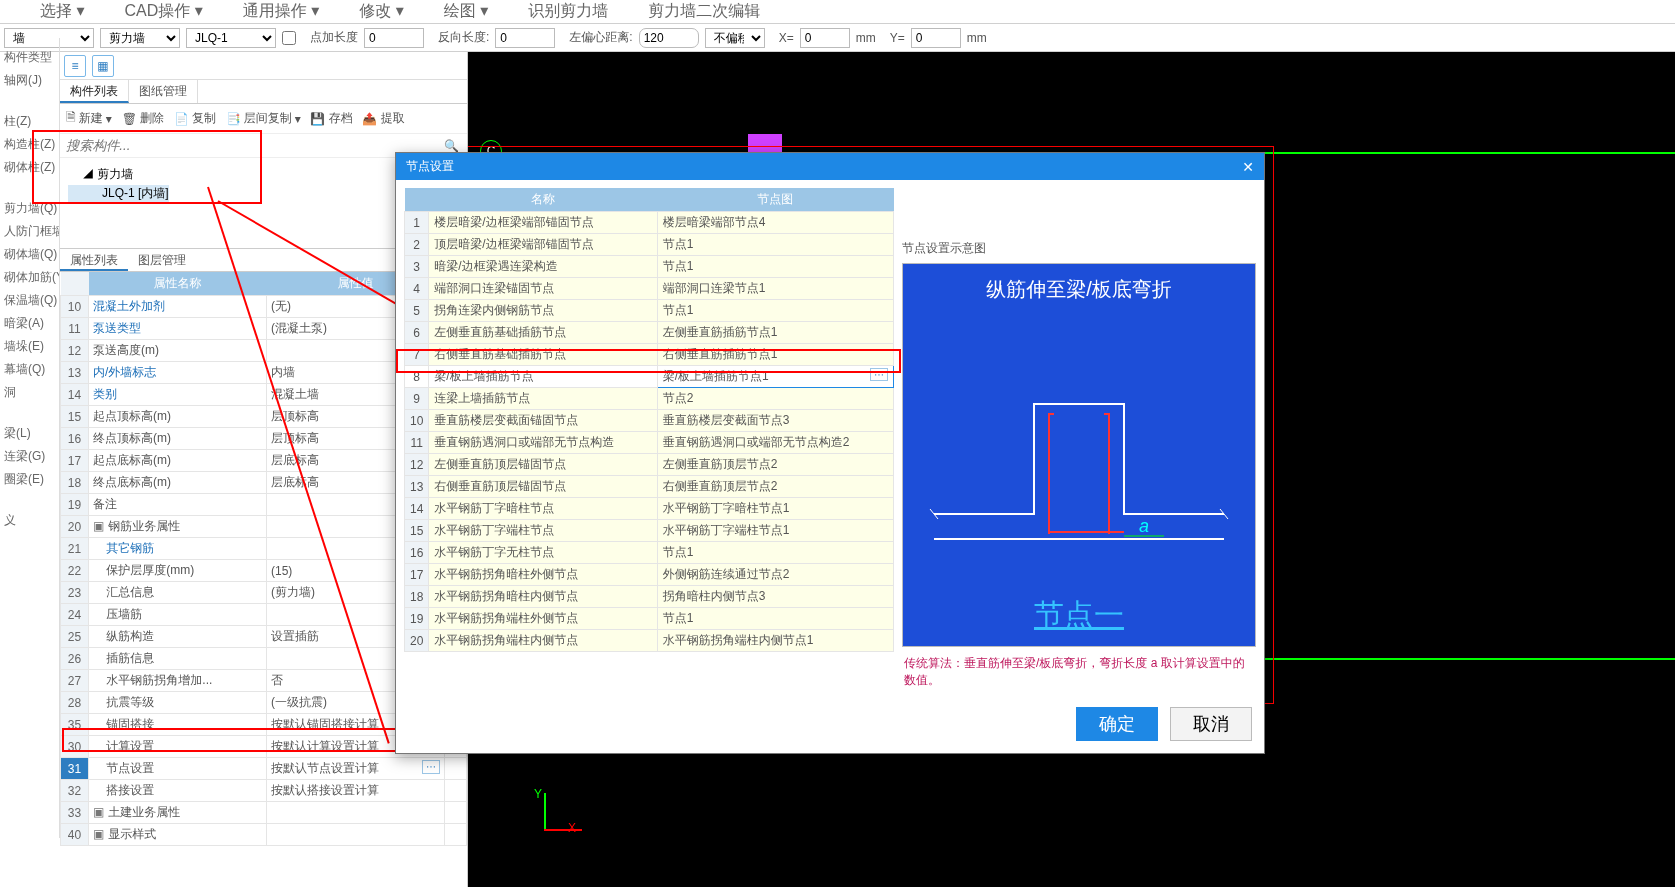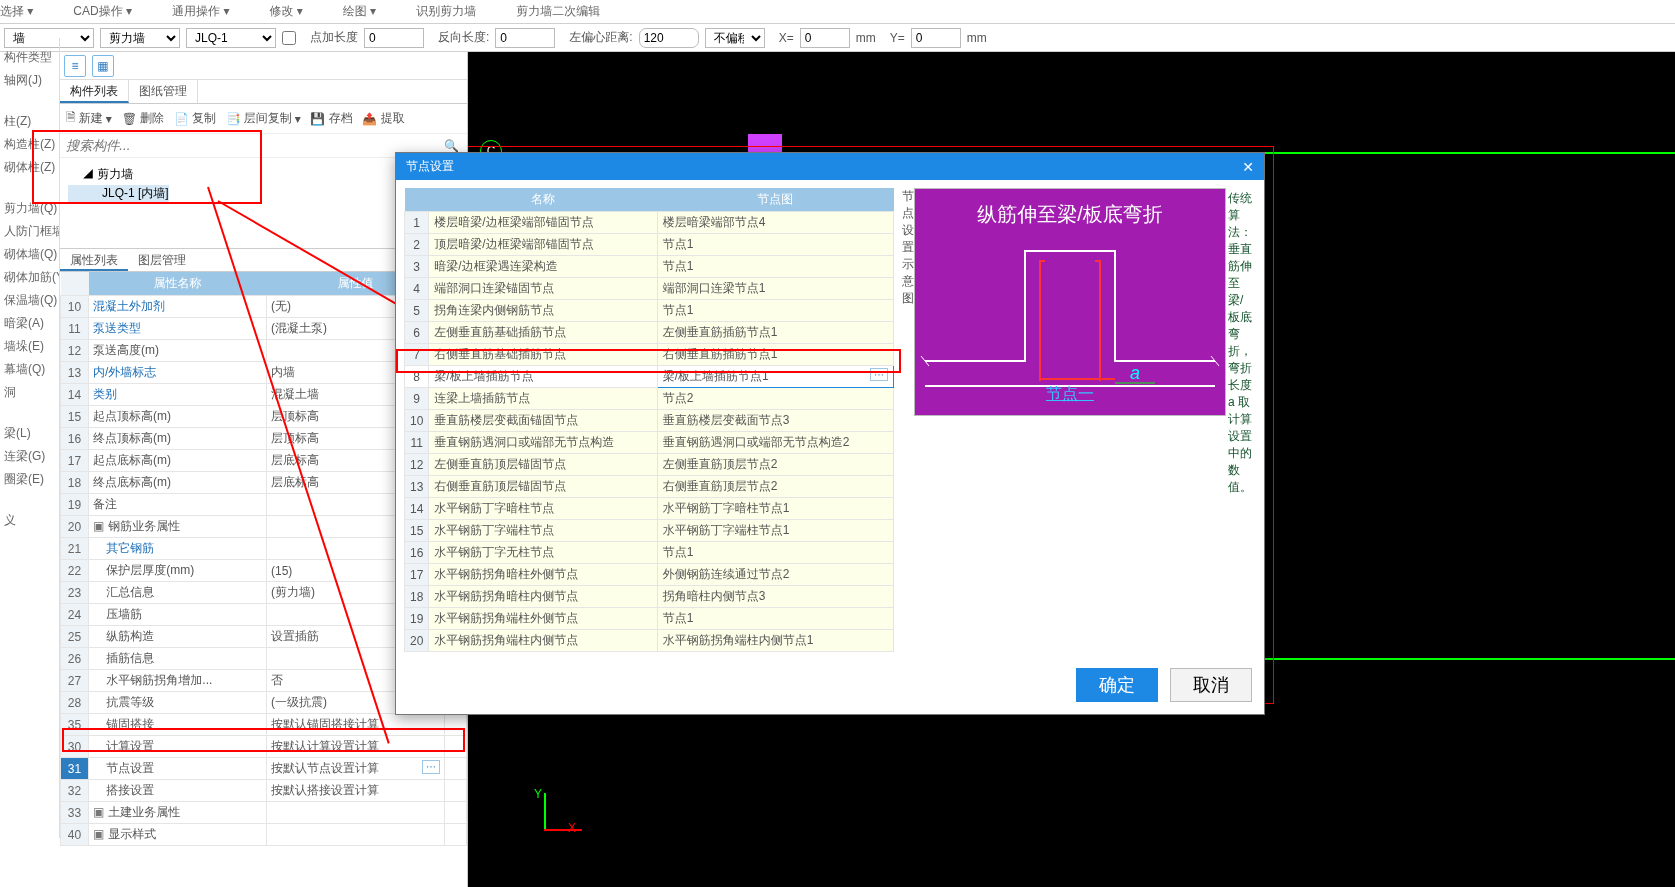--- a/index.html
+++ b/index.html
@@ -12,23 +12,24 @@
     overflow: hidden;
     position: relative;
   }
 
   
   .ribbon {
     height: 24px;
     display: flex;
     align-items: center;
     gap: 40px;
+    padding-left: 40px;
     color: #666;
     border-bottom: 1px solid #d0d0d0;
-    font-size: 12px;
+    font-size: 16px;
   }
   .ribbon .group { display:flex; align-items:center; gap:6px; }
 
   
   .param-bar {
     height: 28px;
     display: flex;
     align-items: center;
     padding: 0 4px;
     border-bottom: 1px solid #d0d0d0;
@@ -135,37 +136,37 @@
     width: 870px;
     background:#fff;
     border:1px solid #777;
     box-shadow: 0 4px 14px rgba(0,0,0,.35);
     z-index:50;
   }
   .modal .titlebar { background:#1e88e5; color:#fff; padding:5px 10px; display:flex; justify-content:space-between; align-items:center;}
   .modal .titlebar .close { font-size:14px; }
   .modal .body { display:flex; padding:8px; gap:8px; }
   .modal .left { width:490px; }
-  .modal .right { flex:1; display:flex; }
+  .modal .right { flex:1; display:flex; flex-direction:column; gap:6px; }
 
   .node-table { width:100%; border-collapse:collapse; }
   .node-table th { background:#9cc6e6; color:#fff; font-weight:normal; padding:3px 4px; font-size:12px; }
   .node-table td { border:1px solid #e5e5e5; padding:2px 5px; font-size:12px; color:#555; height:18px; background:#feffe8;}
   .node-table td.idx { width:24px; text-align:center; background:#eef3f7;}
   .node-table tr.sel td { background:#fff;}
   .node-table tr.sel td.col2 { border:1px solid #1e88e5;}
   .node-table .mini-btn { float:right; border:1px solid #9cc6e6; width:18px; height:13px; font-size:10px; line-height:11px; text-align:center; color:#2d7dc1;}
   .red-box8 { position:absolute; border:2px solid #f00; pointer-events:none; }
 
   .diagram-title { color:#555; font-size:12px; }
-  .diagram-box { border:1px solid #bbb; background:#a21caf; height:228px; position:relative; display:flex; align-items:center; justify-content:center; flex-direction:column;}
+  .diagram-box { border:1px solid #bbb; background:#1d4ed8; height:384px; position:relative; display:flex; align-items:center; justify-content:center; flex-direction:column;}
   .diagram-box .cap1 { color:#fff; font-size:20px; position:absolute; top:12px; width:100%; text-align:center;}
-  .diagram-box .cap2 { color:#35c3ff; font-size:16px; position:absolute; bottom:10px; width:100%; text-align:center; text-decoration:underline;}
+  .diagram-box .cap2 { color:#35c3ff; font-size:30px; position:absolute; bottom:10px; width:100%; text-align:center; text-decoration:underline;}
   .diagram-box svg { width: 310px; height: 200px; margin-top:18px;}
-  .desc { font-size:12px; color:#14532d; padding:2px 2px; }
+  .desc { font-size:12px; color:#be185d; padding:2px 2px; }
   .modal .buttons { display:flex; justify-content:flex-end; gap:12px; padding:8px 12px 12px;}
   .modal button { padding:4px 22px; font-size:18px; border:1px solid #bbb; background:#f3f3f3;}
   .modal button.primary { background:#1e88e5; color:#fff; border-color:#1e88e5;}
 
   .chkcell input { width:13px; height:13px;}
 </style>
 </head>
 <body>
 
 <div class="ribbon">

